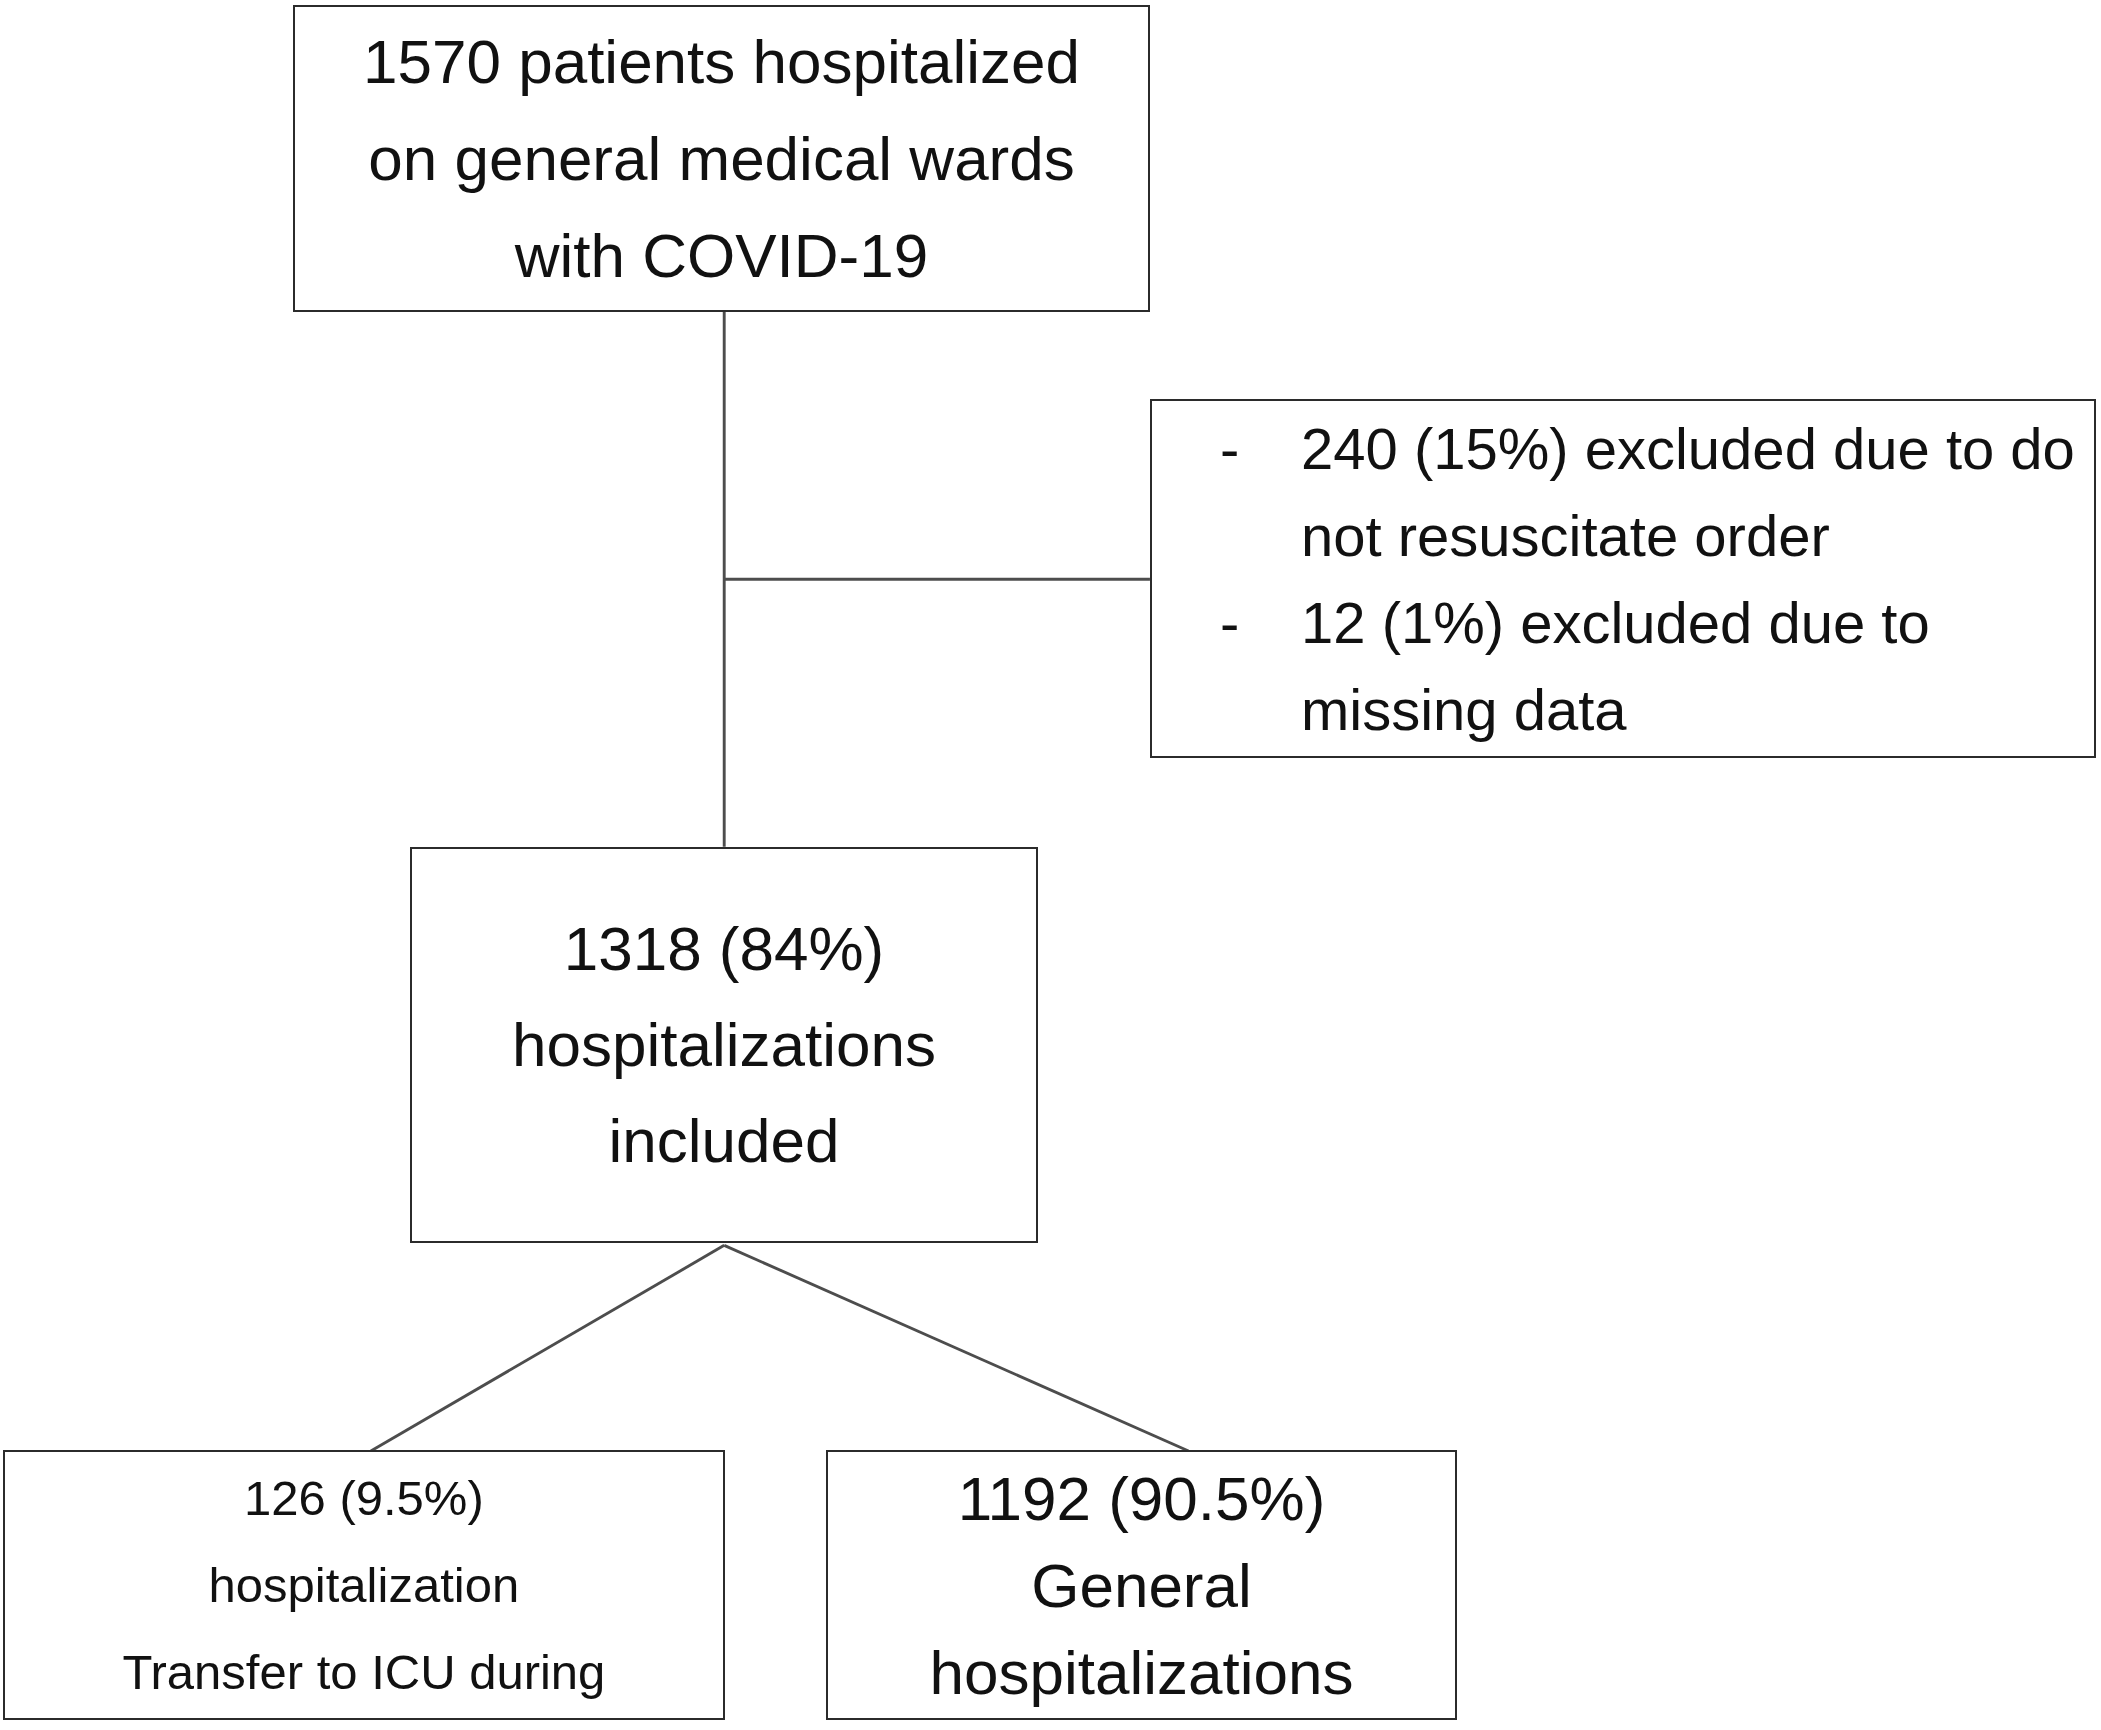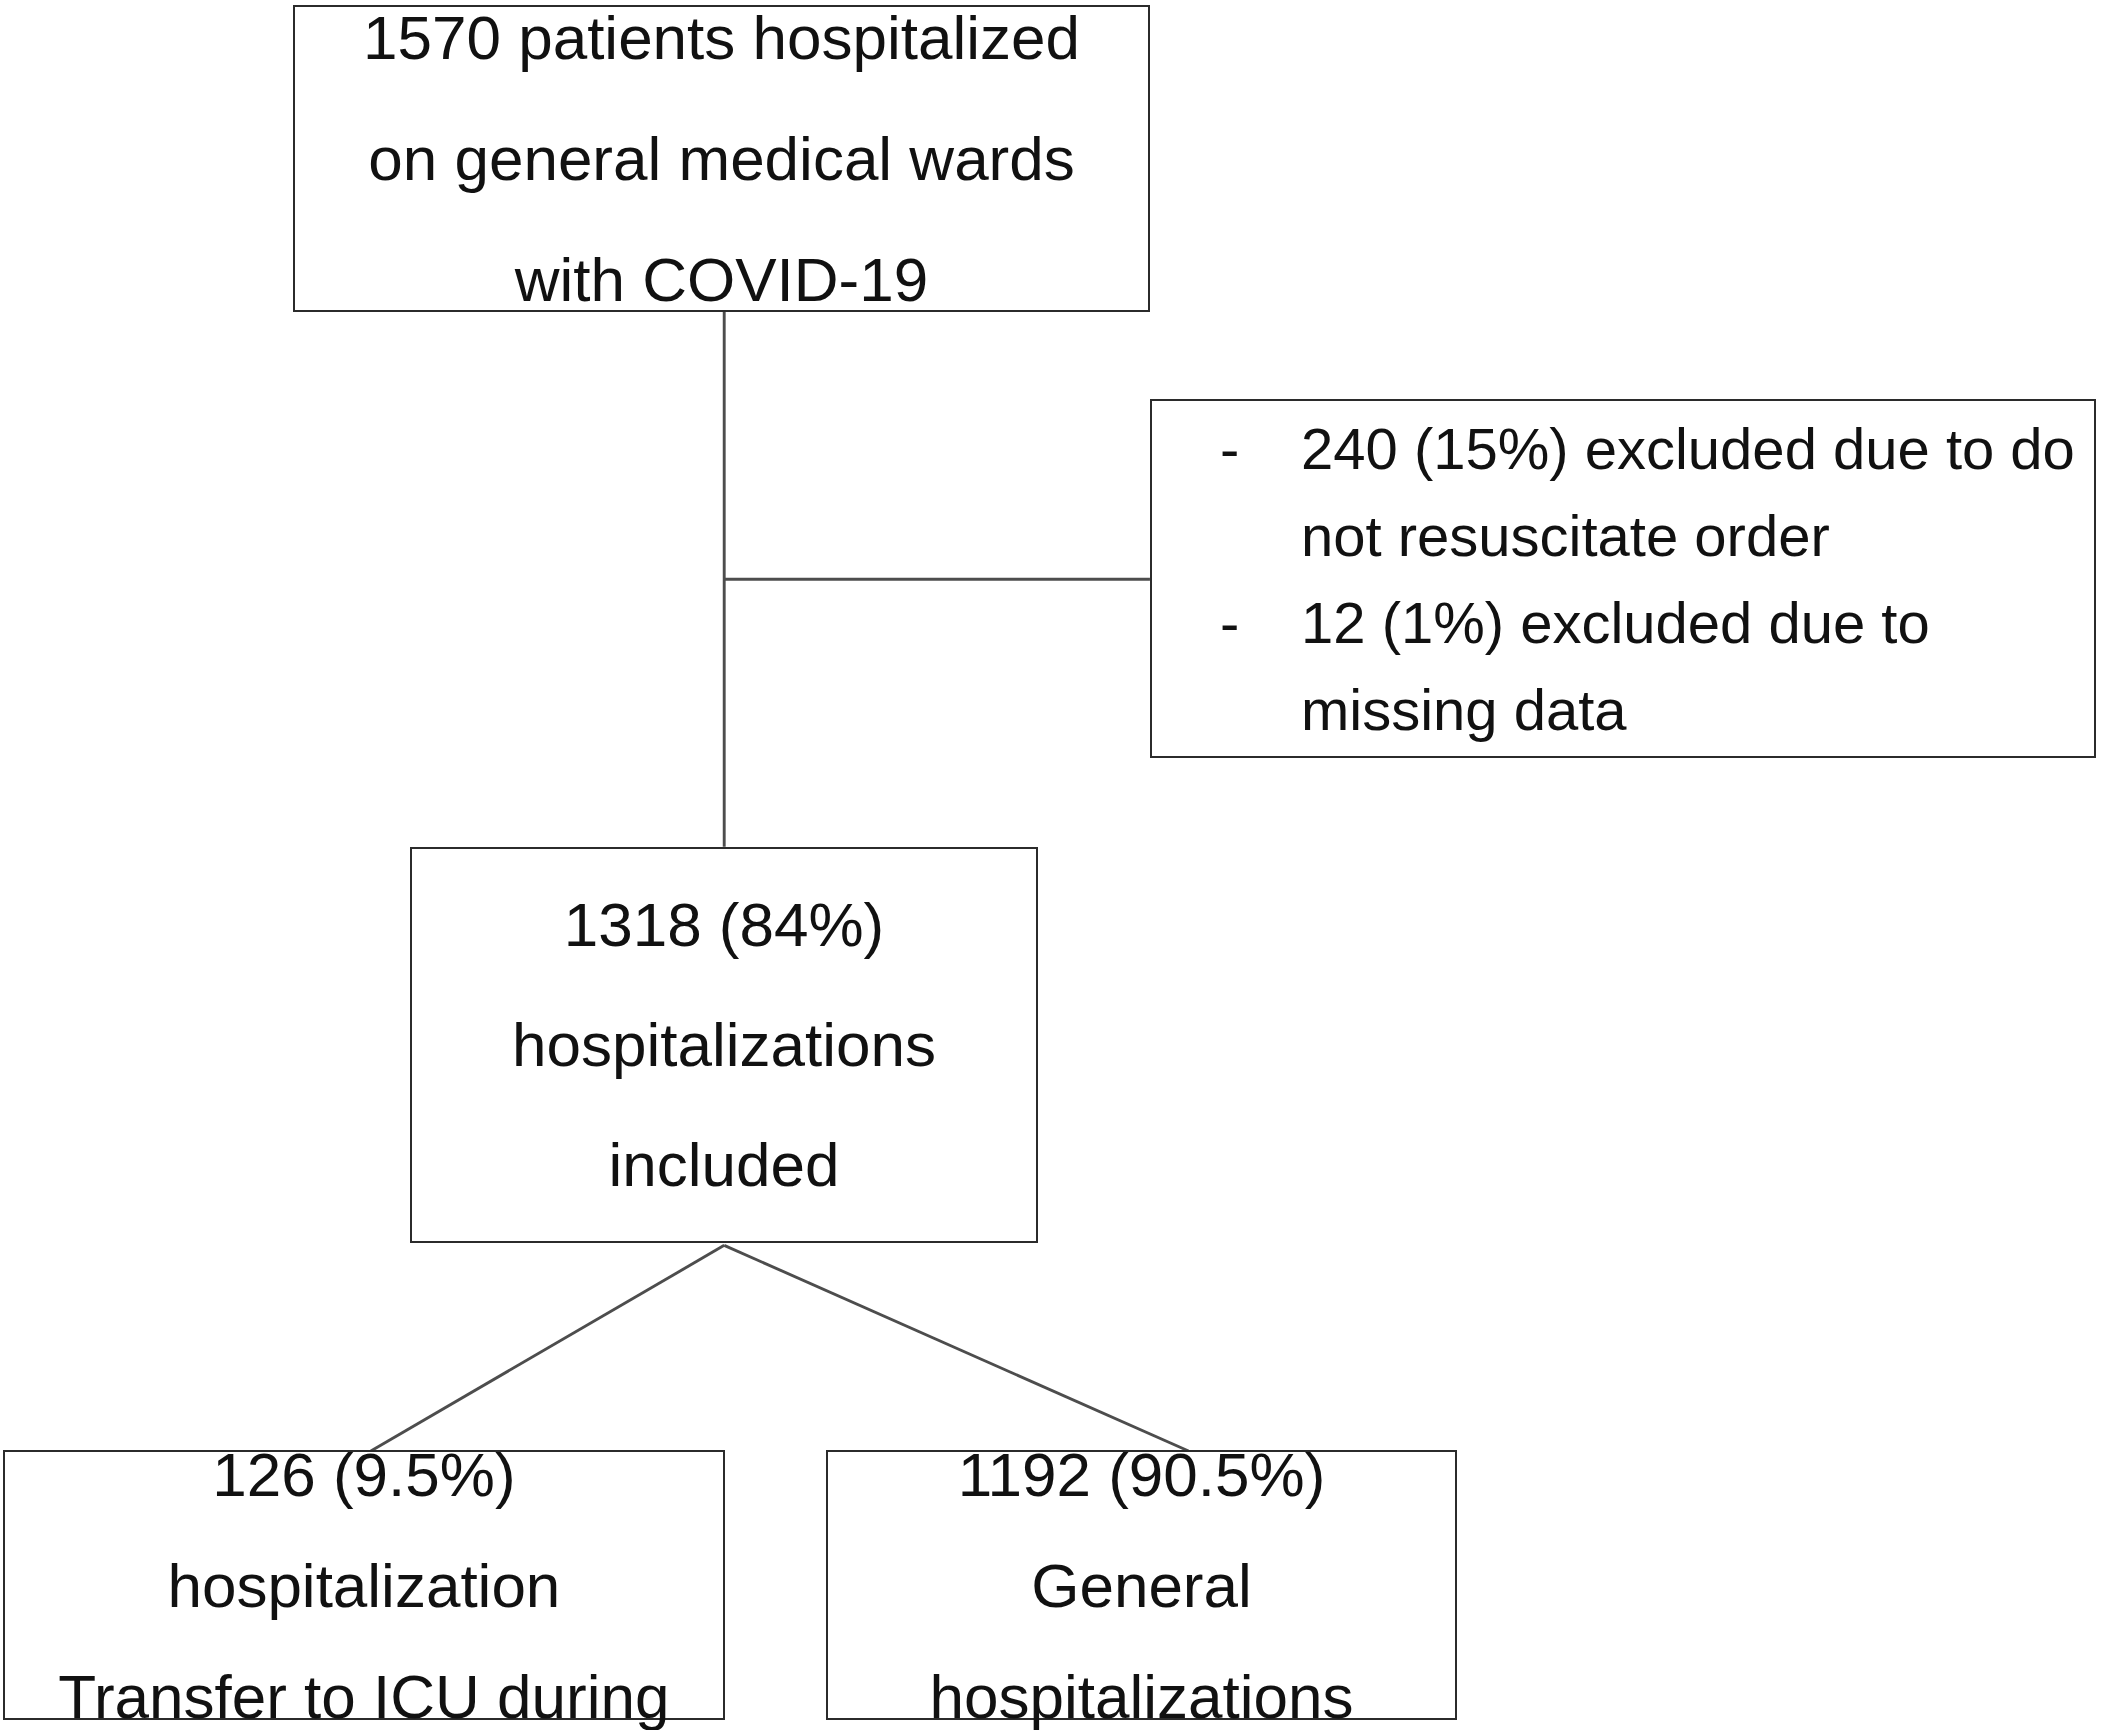--- a/index.html
+++ b/index.html
@@ -29,40 +29,39 @@
   }
   .node {
     position: absolute;
     box-sizing: border-box;
     border: 2.9px solid var(--box-border-color);
     background: var(--background);
     display: flex;
     flex-direction: column;
     justify-content: center;
     text-align: center;
-    gap: 24px;
   }
   .node .line { white-space: nowrap; }
 
   .box-source {
     left: 293px; top: 4.8px; width: 857px; height: 307px;
     font-size: 62px; line-height: 97px;
   }
   .box-exclusions {
     left: 1150px; top: 399px; width: 946px; height: 359px;
     font-size: 58px; line-height: 87px;
     text-align: left;
   }
   .box-included {
     left: 410px; top: 847px; width: 628px; height: 396px;
     font-size: 62px; line-height: 96px; align-items: center;
   }
   .box-icu {
     left: 2.9px; top: 1450px; width: 722px; height: 270px;
-    font-size: 62px; line-height: 87px;
+    font-size: 49px; line-height: 87px;
   }
   .box-general {
     left: 826px; top: 1450px; width: 631px; height: 270px;
     font-size: 62px; line-height: 87px;
   }
 
   .exclusion-list {
     list-style: none;
     margin: 0;
     padding: 0 19.3px 0 68px;

